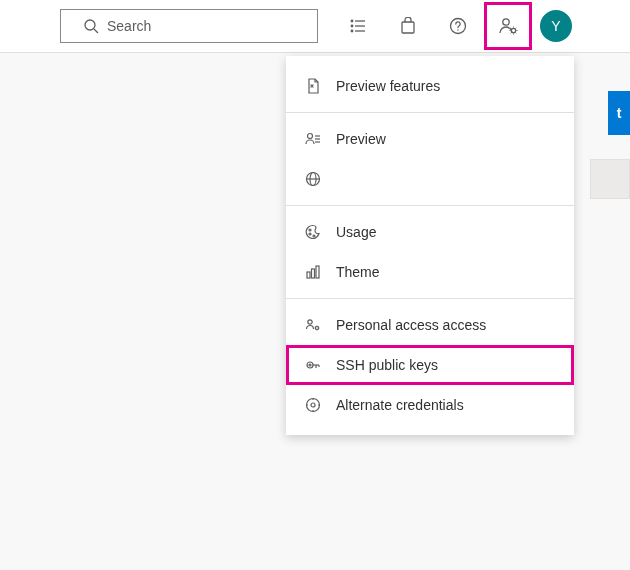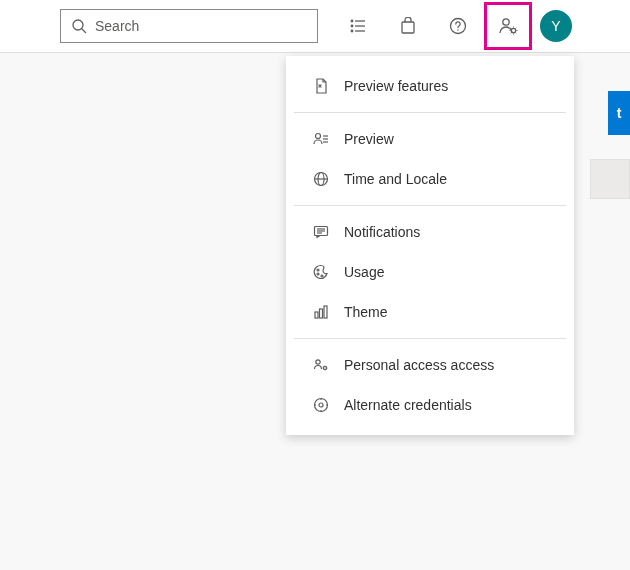--- a/index.html
+++ b/index.html
@@ -18,21 +18,21 @@
       padding: 0 12px 0 60px;
       gap: 8px;
       background: #fff;
     }
     .search {
       flex: 0 0 258px;
       height: 34px;
       border: 1px solid #8a8886;
       display: flex;
       align-items: center;
-      padding: 0 10px;
+      padding: 0 22px;
       gap: 8px;
     }
     .search input {
       flex: 1;
       border: none;
       outline: none;
       font-size: 14px;
       color: #605e5c;
     }
     .search input::placeholder { color: #605e5c; }
@@ -93,21 +93,21 @@
       width: 40px; height: 40px;
       background: #eceae8;
       border: 1px solid #e1dfdd;
     }
     .dropdown {
       position: absolute;
       top: 56px; left: 286px;
       width: 288px;
       background: #fff;
       box-shadow: 0 3px 10px rgba(0,0,0,.18);
-      padding: 10px 8px;
+      padding: 10px 0;
     }
     .menu-item {
       height: 40px;
       display: flex;
       align-items: center;
       padding: 0 18px;
       gap: 14px;
       color: #323130;
       cursor: pointer;
     }
@@ -217,37 +217,24 @@
   </div>
 
   <div class="menu-item">
     <span class="mi-icon">
       <svg width="16" height="16" viewBox="0 0 16 16" fill="none" stroke="#605e5c" stroke-width="1.2">
           <circle cx="8" cy="8" r="6.5"></circle>
           <ellipse cx="8" cy="8" rx="3" ry="6.5"></ellipse>
           <line x1="1.5" y1="8" x2="14.5" y2="8"></line>
         </svg>
     </span>
-    <span>Time and Locale</span>
   </div>
 
   <div class="menu-sep"></div>
 
-  <div class="menu-item">
-    <span class="mi-icon">
-      <svg width="16" height="16" viewBox="0 0 16 16" fill="none" stroke="#605e5c" stroke-width="1.2">
-          <rect x="1.5" y="2.5" width="13" height="9" rx="1"></rect>
-          <path d="M4 11.5 v2 l3-2"></path>
-          <line x1="4" y1="5" x2="12" y2="5"></line>
-          <line x1="4" y1="7" x2="12" y2="7"></line>
-          <line x1="4" y1="9" x2="9" y2="9"></line>
-        </svg>
-    </span>
-    <span>Notifications</span>
-  </div>
 
   <div class="menu-item">
     <span class="mi-icon">
       <svg width="16" height="16" viewBox="0 0 16 16" fill="none" stroke="#605e5c" stroke-width="1.2">
           <path d="M8 1.5 a6.5 6.5 0 1 0 6 8 c-2 .5-4-.5-4-3 0-1.5 1-2 1-3 0-1-1.5-2-3-2z"></path>
           <circle cx="5" cy="6" r="1"></circle>
           <circle cx="5" cy="10" r="1"></circle>
           <circle cx="9" cy="12" r="1"></circle>
         </svg>
     </span>
@@ -272,20 +259,32 @@
       <svg width="16" height="16" viewBox="0 0 16 16" fill="none" stroke="#605e5c" stroke-width="1.2">
           <circle cx="5" cy="5" r="2.2"></circle>
           <path d="M1.5 12 a3.5 3.5 0 0 1 7 0"></path>
           <circle cx="12" cy="11" r="1.5"></circle>
           <path d="M12 9.5 v-1 M12 12.5 v1 M10.5 11 h-1 M13.5 11 h1 M10.9 9.9 l-.7-.7 M13.1 12.1 l.7.7 M10.9 12.1 l-.7.7 M13.1 9.9 l.7-.7" stroke-width="0.9"></path>
         </svg>
     </span>
     <span>Personal access access</span>
   </div>
 
+  <div class="menu-item highlighted">
+    <span class="mi-icon">
+      <svg width="16" height="16" viewBox="0 0 16 16" fill="none" stroke="#605e5c" stroke-width="1.2">
+          <circle cx="5" cy="8" r="3"></circle>
+          <circle cx="5" cy="8" r="1"></circle>
+          <line x1="8" y1="8" x2="14" y2="8"></line>
+          <line x1="11" y1="8" x2="11" y2="11"></line>
+          <line x1="14" y1="8" x2="14" y2="10"></line>
+        </svg>
+    </span>
+    <span>SSH public keys</span>
+  </div>
 
   <div class="menu-item">
     <span class="mi-icon">
       <svg width="16" height="16" viewBox="0 0 16 16" fill="none" stroke="#605e5c" stroke-width="1.2">
           <circle cx="8" cy="8" r="6.5"></circle>
           <circle cx="8" cy="8" r="2"></circle>
           <line x1="8" y1="1.5" x2="8" y2="3"></line>
           <line x1="8" y1="13" x2="8" y2="14.5"></line>
           <line x1="1.5" y1="8" x2="3" y2="8"></line>
           <line x1="13" y1="8" x2="14.5" y2="8"></line>

